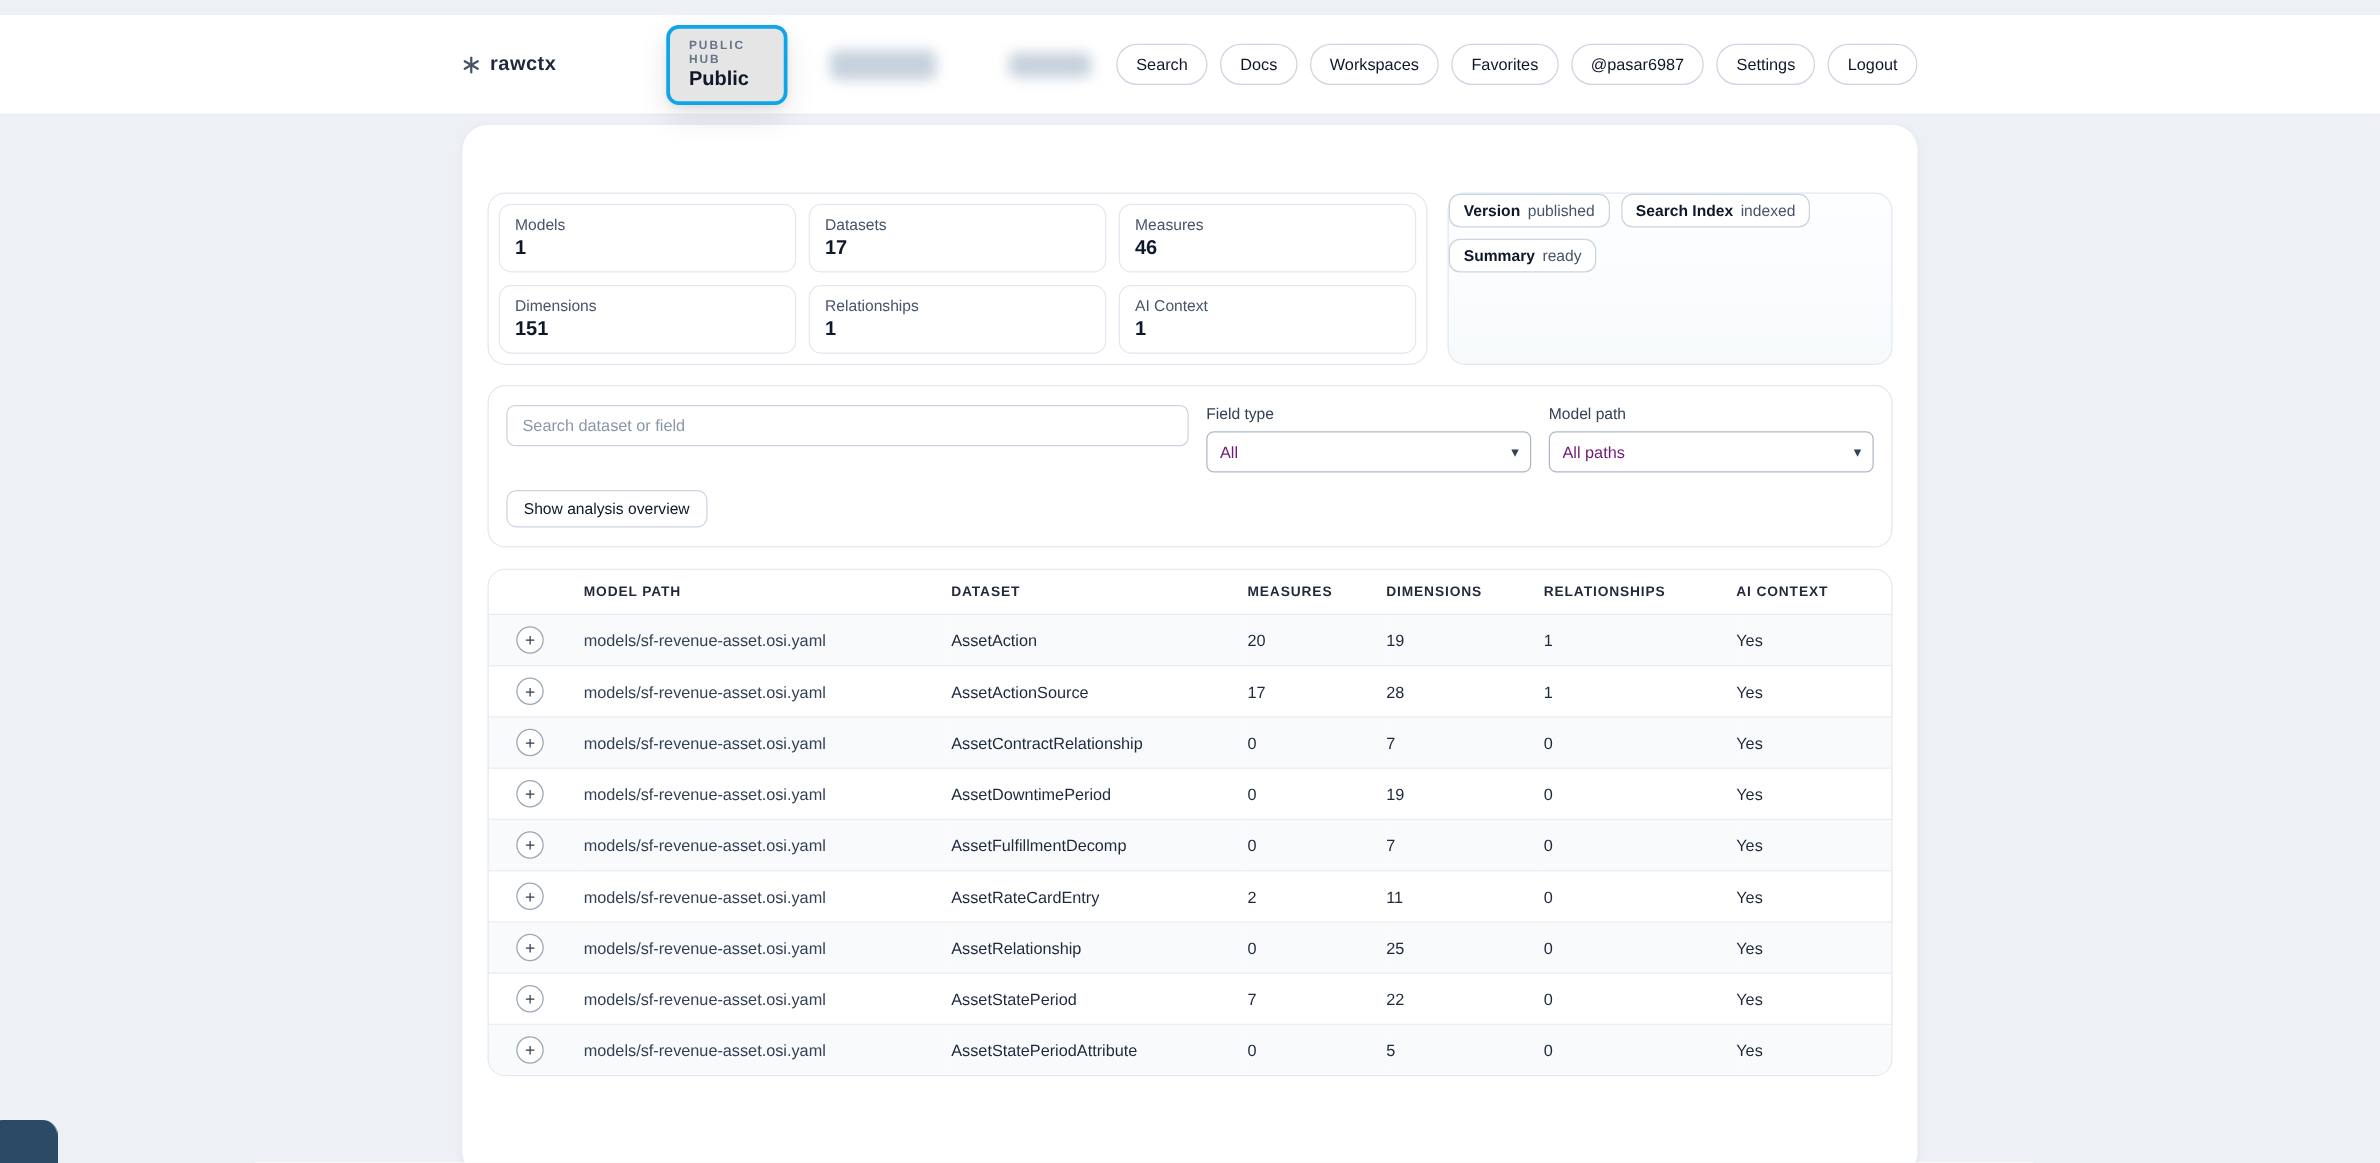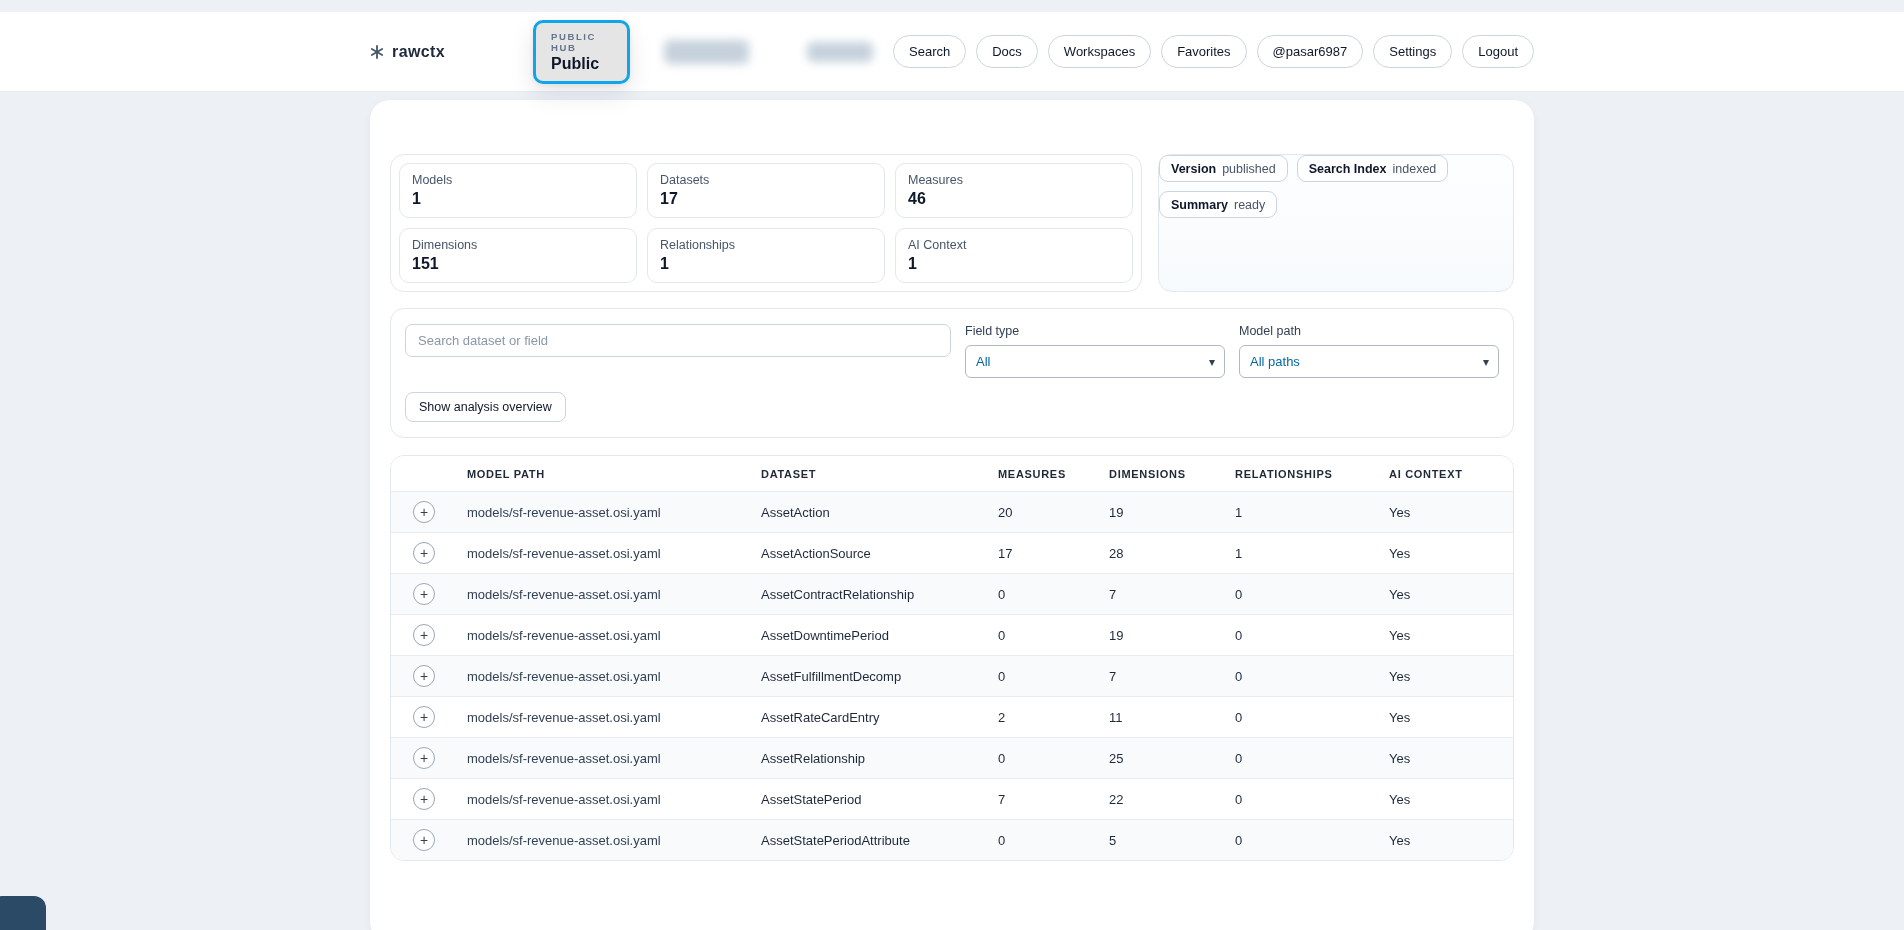--- a/index.html
+++ b/index.html
@@ -72,21 +72,21 @@
   .field-keyword { flex:1; }
   .field-label { font-size:12.5px; color:#334155; margin-bottom:7px; }
   .text-input {
     height:33px; border:1px solid #cbd5e1; border-radius:7px; padding:0 12px;
     font-size:13px; color:#0f172a; font-family:inherit; background:#fff; width:100%;
   }
   .text-input::placeholder { color:#8a97a8; }
   .select-wrap { position:relative; width:260px; }
   .select-wrap select {
     width:100%; height:33px; border:1px solid #aeb9c6; border-radius:6px;
-    background:#fff; font-size:13px; color:#0369a1; font-family:inherit;
+    background:#fff; font-size:13px; color:#701a75; font-family:inherit;
     padding:0 28px 0 10px; appearance:none; -webkit-appearance:none; cursor:pointer;
   }
   .select-caret {
     position:absolute; right:10px; top:50%; transform:translateY(-52%);
     font-size:12px; color:#334155; pointer-events:none;
   }
   .analysis-btn {
     margin-top:14px; border:1px solid #cbd5e1; background:#fff; border-radius:8px;
     padding:7px 13px; font-size:12.5px; color:#0f172a; font-family:inherit;
     cursor:pointer; width:fit-content;

